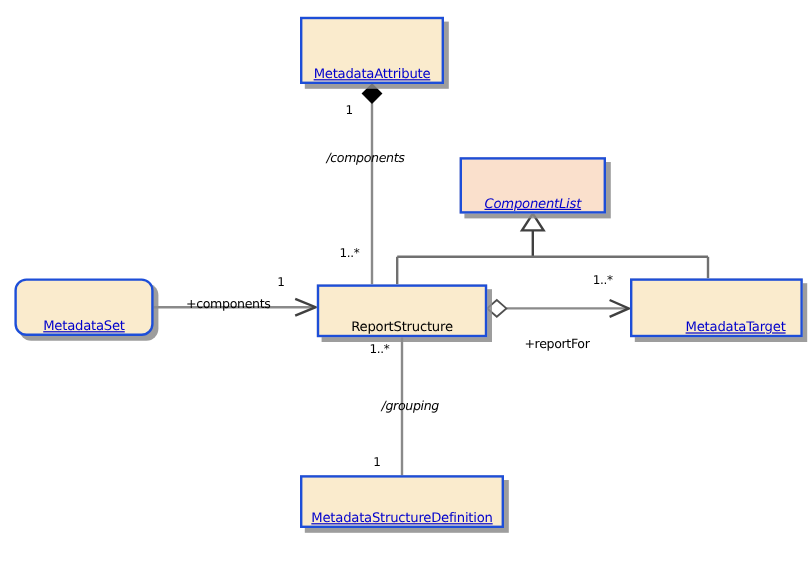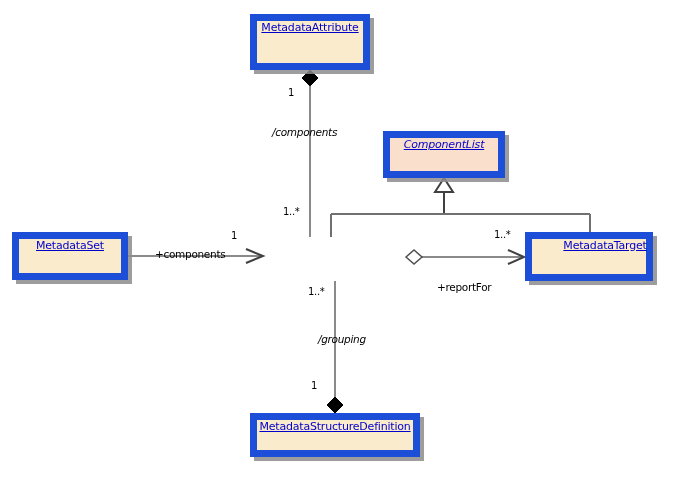--- a/index.html
+++ b/index.html
@@ -18,24 +18,24 @@
   #edge-layer {
     position: absolute;
     left: 0;
     top: 0;
     width: 673px;
     height: 478px;
   }
   .uml-class {
     position: absolute;
     box-sizing: border-box;
-    border: 7px solid #1d4ed8;
+    border: 2px solid #1d4ed8;
     background: #FAEBCD;
     display: flex;
-    align-items: flex-start;
+    align-items: flex-end;
     justify-content: center;
     box-shadow: 4px 4px 0 0 rgba(140,140,140,0.85);
     z-index: 5;
   }
   .uml-class.abstract-class {
     background: #FAE0CC;
   }
   .class-name {
     font-size: 11px;
     color: #0000CC;
@@ -105,30 +105,33 @@
   </svg>
 
   <div class="uml-class" style="left:250px; top:14px; width:120px; height:56px;">
     <span class="class-name">MetadataAttribute</span>
   </div>
 
   <div class="uml-class abstract-class" style="left:383px; top:131px; width:122px; height:47px;">
     <span class="class-name abstract-name">ComponentList</span>
   </div>
 
-  <div class="uml-class" style="left:12px; top:232px; width:116px; height:48px;">
+  <div class="uml-class" style="left:12px; top:232px; width:116px; height:48px;border-radius:10px;">
     <span class="class-name">MetadataSet</span>
   </div>
 
+  <div class="uml-class" style="left:264px; top:237px; width:142px; height:44px;">
+    <span class="class-name focus-name">ReportStructure</span>
+  </div>
 
-  <div class="uml-class" style="left:525px; top:232px; width:128px; height:49px;padding-left:32px;">
+  <div class="uml-class" style="left:525px; top:232px; width:144px; height:49px;padding-left:32px;">
     <span class="class-name">MetadataTarget</span>
   </div>
 
-  <div class="uml-class" style="left:250px; top:413px; width:170px; height:44px;">
+  <div class="uml-class" style="left:250px; top:396px; width:170px; height:44px;">
     <span class="class-name">MetadataStructureDefinition</span>
   </div>
 
   <span class="edge-label mult-label" style="left:288px; top:87px;">1</span>
 
   <span class="edge-label role-label" style="left:272px; top:126px;">/components</span>
 
   <span class="edge-label mult-label" style="left:283px; top:206px;">1..*</span>
 
   <span class="edge-label" style="left:155px; top:248px;">+components</span>

